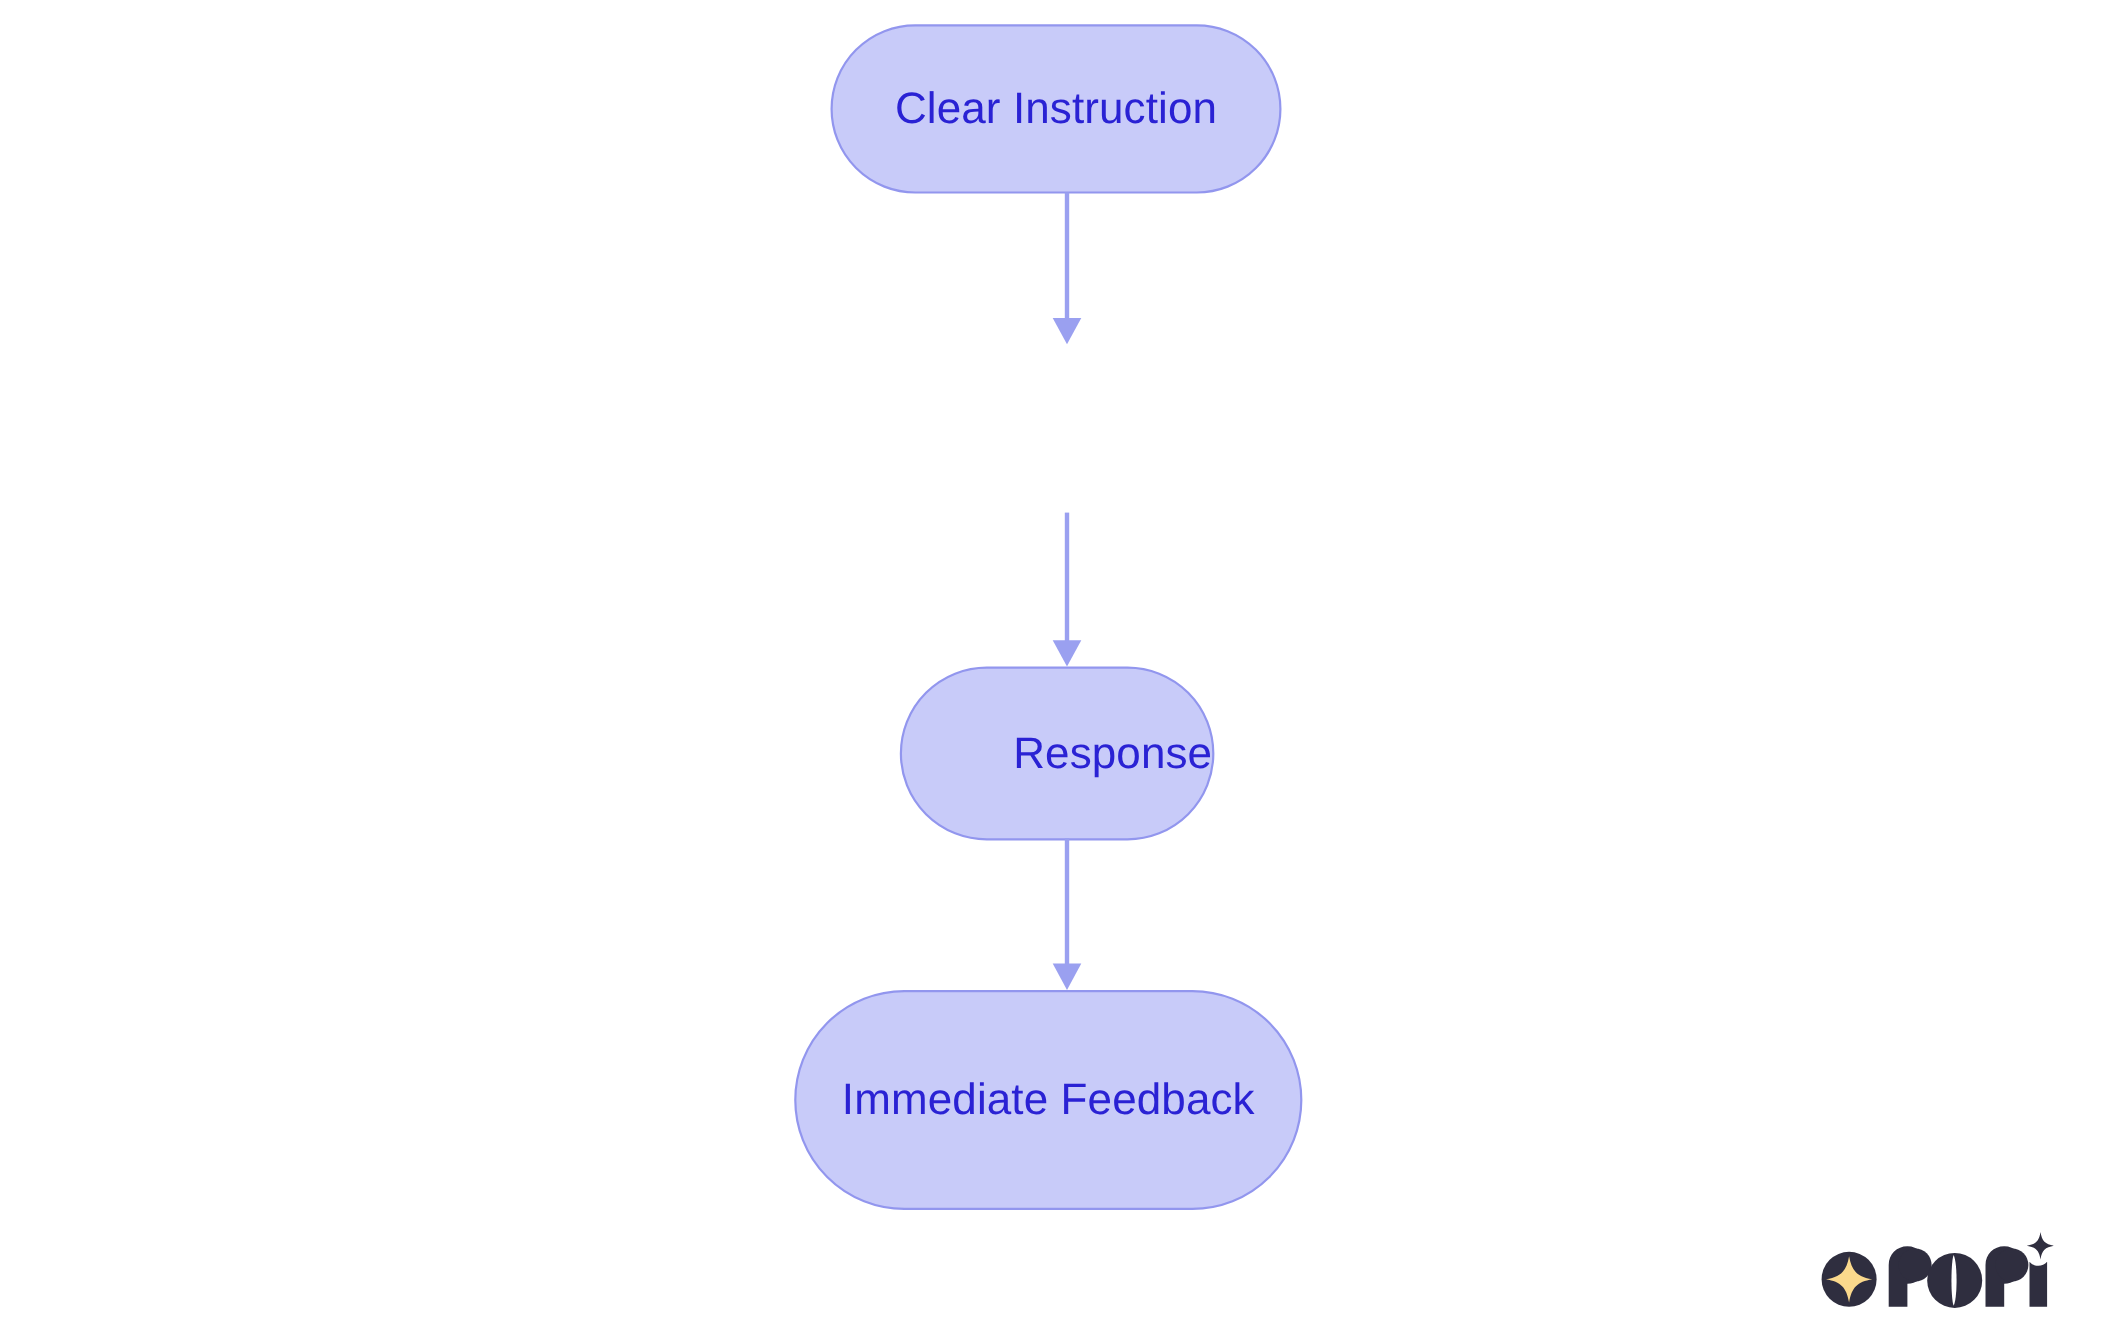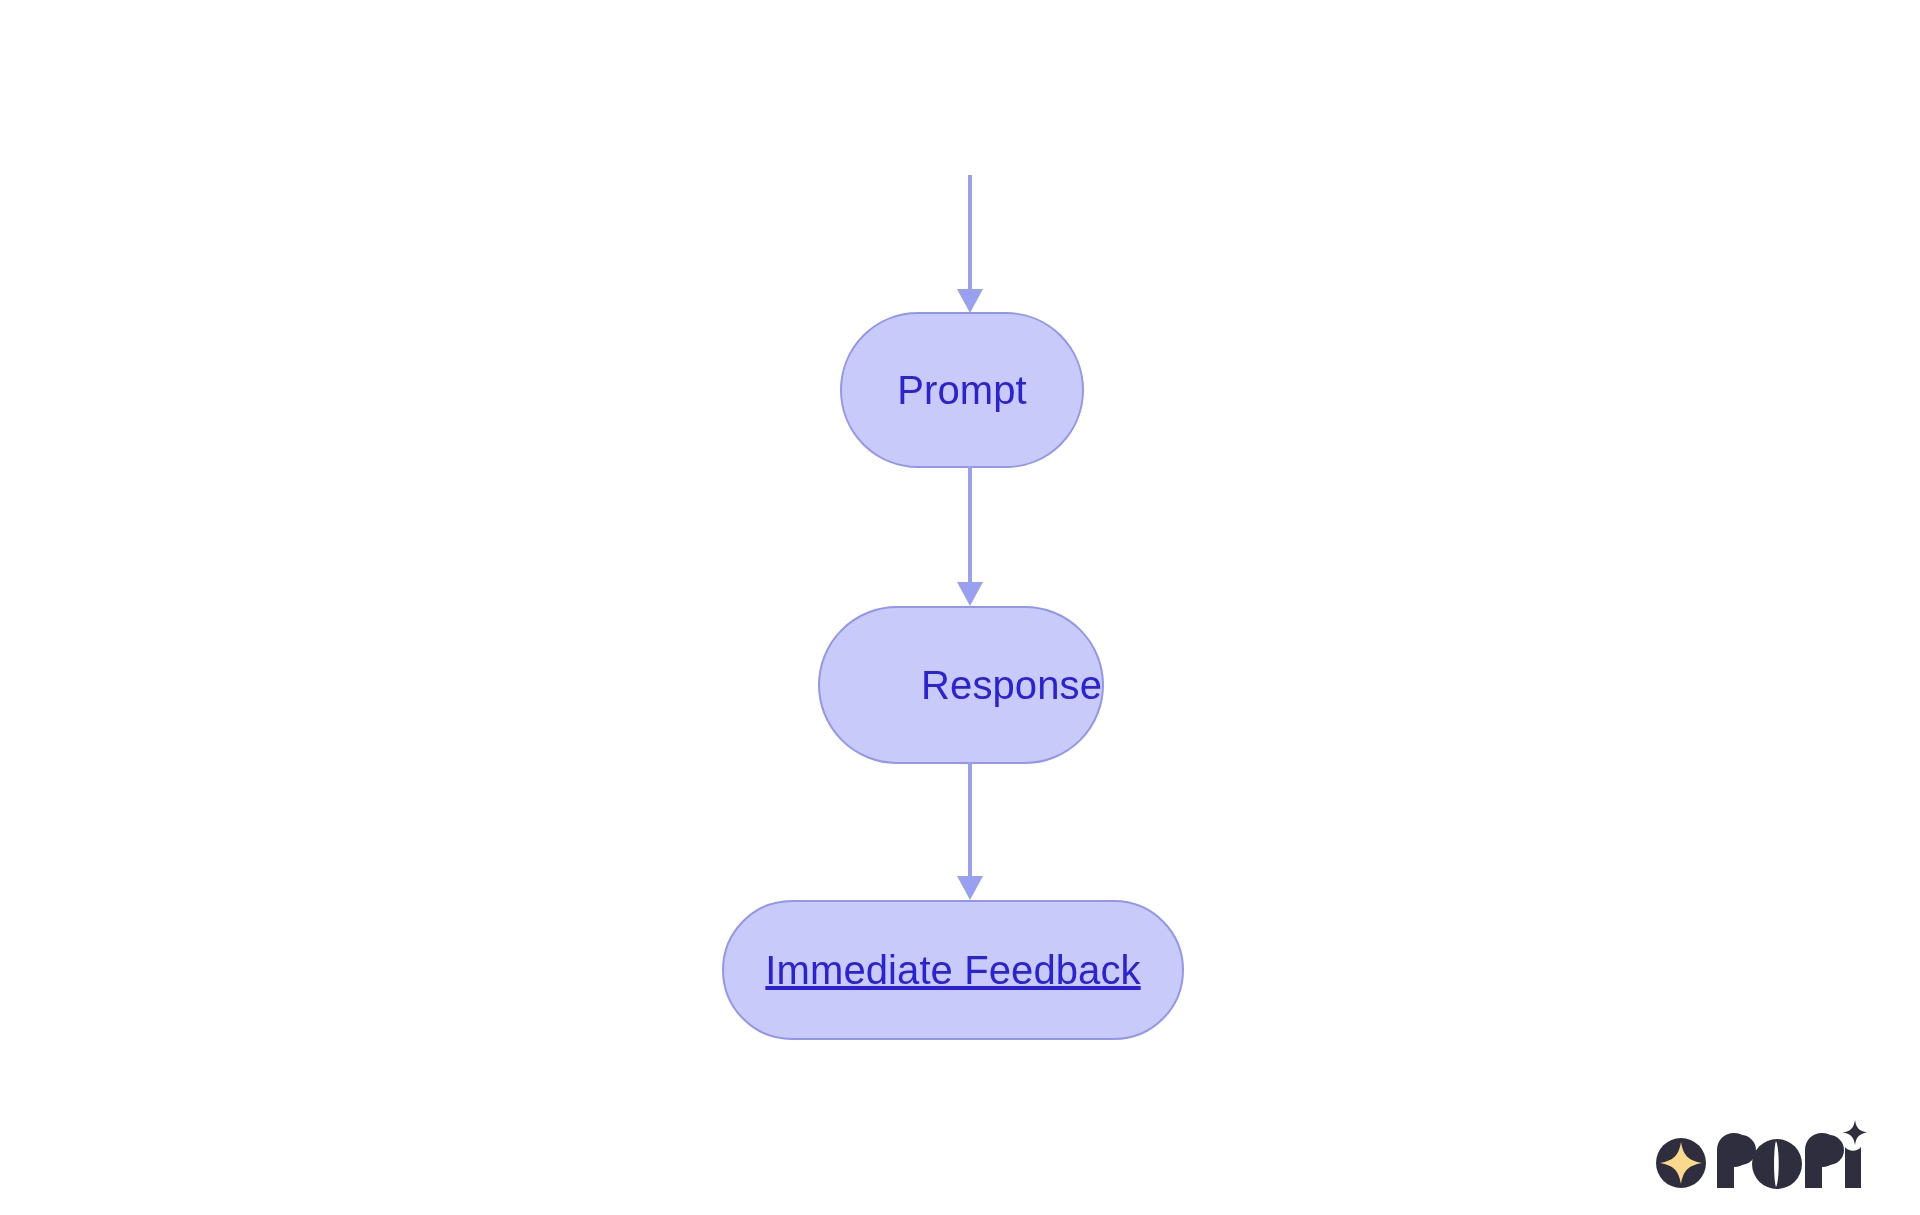--- a/index.html
+++ b/index.html
@@ -63,22 +63,21 @@
     left: 818px;
     top: 606px;
     width: 286px;
     height: 158px;
     justify-content: flex-end;
   }
   #node-immediate-feedback {
     left: 722px;
     top: 900px;
     width: 462px;
-    height: 140px;
-    text-decoration: underline;
+    height: 200px;
   }
 
   
   .connector {
     position: absolute;
     left: 957px;
     width: 26px;
   }
   .connector .conn-line {
     position: absolute;
@@ -120,29 +119,29 @@
     align-items: center;
     gap: 0px;
   }
   #brand-logo svg { display: block; }
 </style>
 </head>
 <body>
 
 <div id="flowchart-canvas">
 
+  <div class="flow-node" id="node-clear-instruction">
+    <span class="node-label">Clear Instruction</span>
+  </div>
 
   <div class="connector" id="connector-1">
     <div class="conn-line"></div>
     <div class="conn-head"></div>
   </div>
 
-  <div class="flow-node" id="node-prompt">
-    <span class="node-label">Prompt</span>
-  </div>
 
   <div class="connector" id="connector-2">
     <div class="conn-line"></div>
     <div class="conn-head"></div>
   </div>
 
   <div class="flow-node" id="node-response">
     <span class="node-label">Response</span>
   </div>
 

